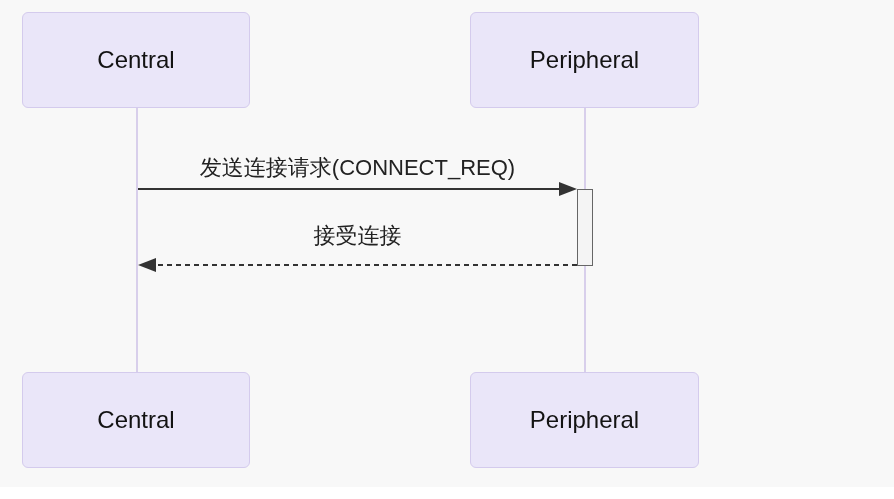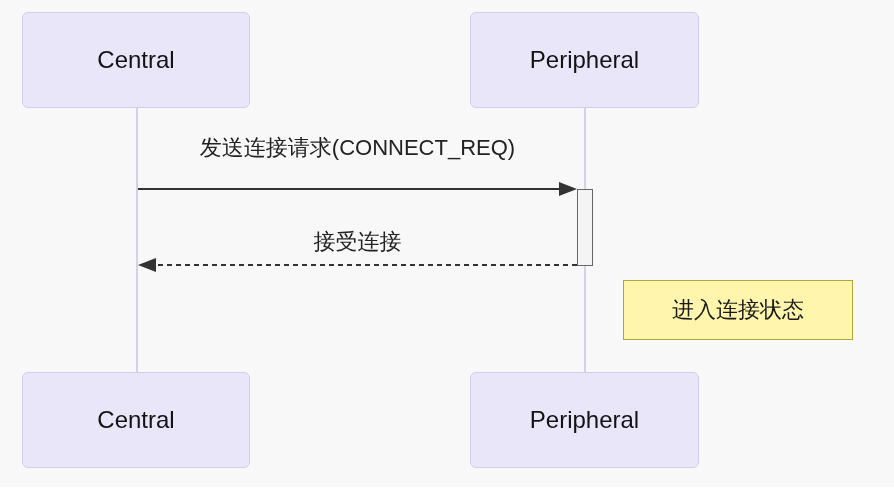--- a/index.html
+++ b/index.html
@@ -36,22 +36,22 @@
   .activation{
     position:absolute;left:577px;top:189px;width:16px;height:77px;
     background:var(--activation-fill);
     border:1px solid var(--activation-border);
     box-sizing:border-box;
   }
   .msg-label{
     position:absolute;left:138px;width:439px;text-align:center;
     font-size:22px;color:var(--message-text);white-space:nowrap;
   }
-  .msg-label-1{top:133px;}
-  .msg-label-2{top:221px;margin-top:6px;}
+  .msg-label-1{top:153px;}
+  .msg-label-2{top:221px;}
   .arrows{position:absolute;left:0;top:0;width:894px;height:499px;pointer-events:none;}
   .note-box{
     position:absolute;left:623px;top:280px;width:230px;height:60px;
     background:var(--note-fill);
     border:1px solid var(--note-border);
     box-sizing:border-box;
     display:flex;align-items:center;justify-content:center;
     font-size:22px;color:var(--note-text);
   }
   .watermark{
@@ -87,17 +87,14 @@
     <polygon points="577,189 559,182 559,196" fill="var(--arrow)"></polygon>
     <line x1="577" y1="265" x2="153" y2="265" stroke="var(--arrow)" stroke-width="2" stroke-dasharray="5,4"></line>
     <polygon points="138,265 156,258 156,272" fill="var(--arrow)"></polygon>
   </svg>
 
   <div class="activation"></div>
 
   <div class="msg-label msg-label-1">发送连接请求(CONNECT_REQ)</div>
   <div class="msg-label msg-label-2">接受连接</div>
 
-  <div class="note-box">
-    <span>进入连接状态</span>
-  </div>
 
 </div>
 
 </body></html>

